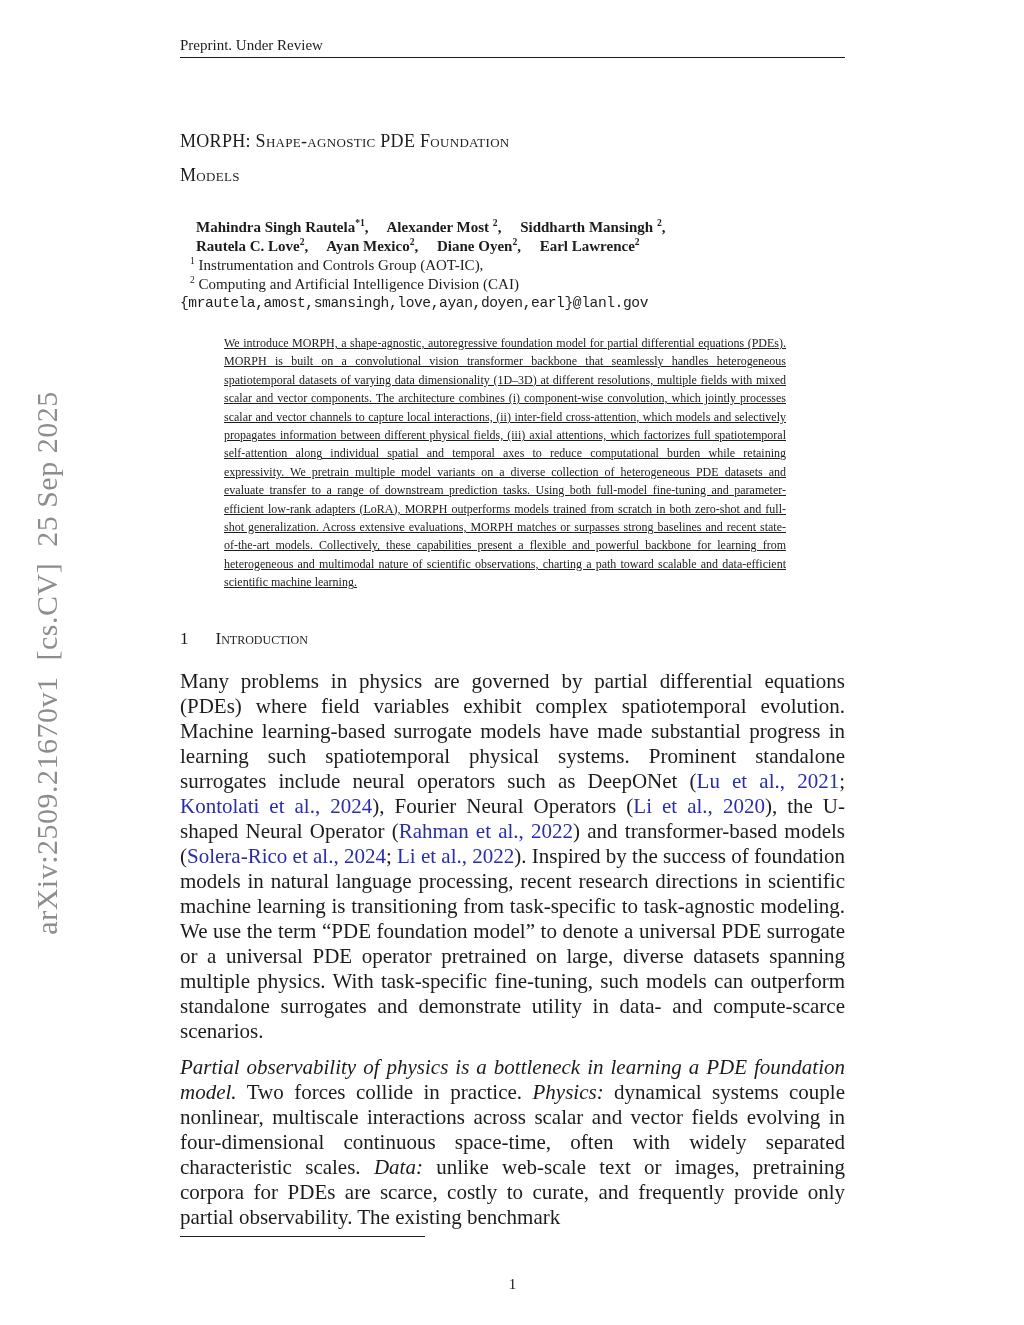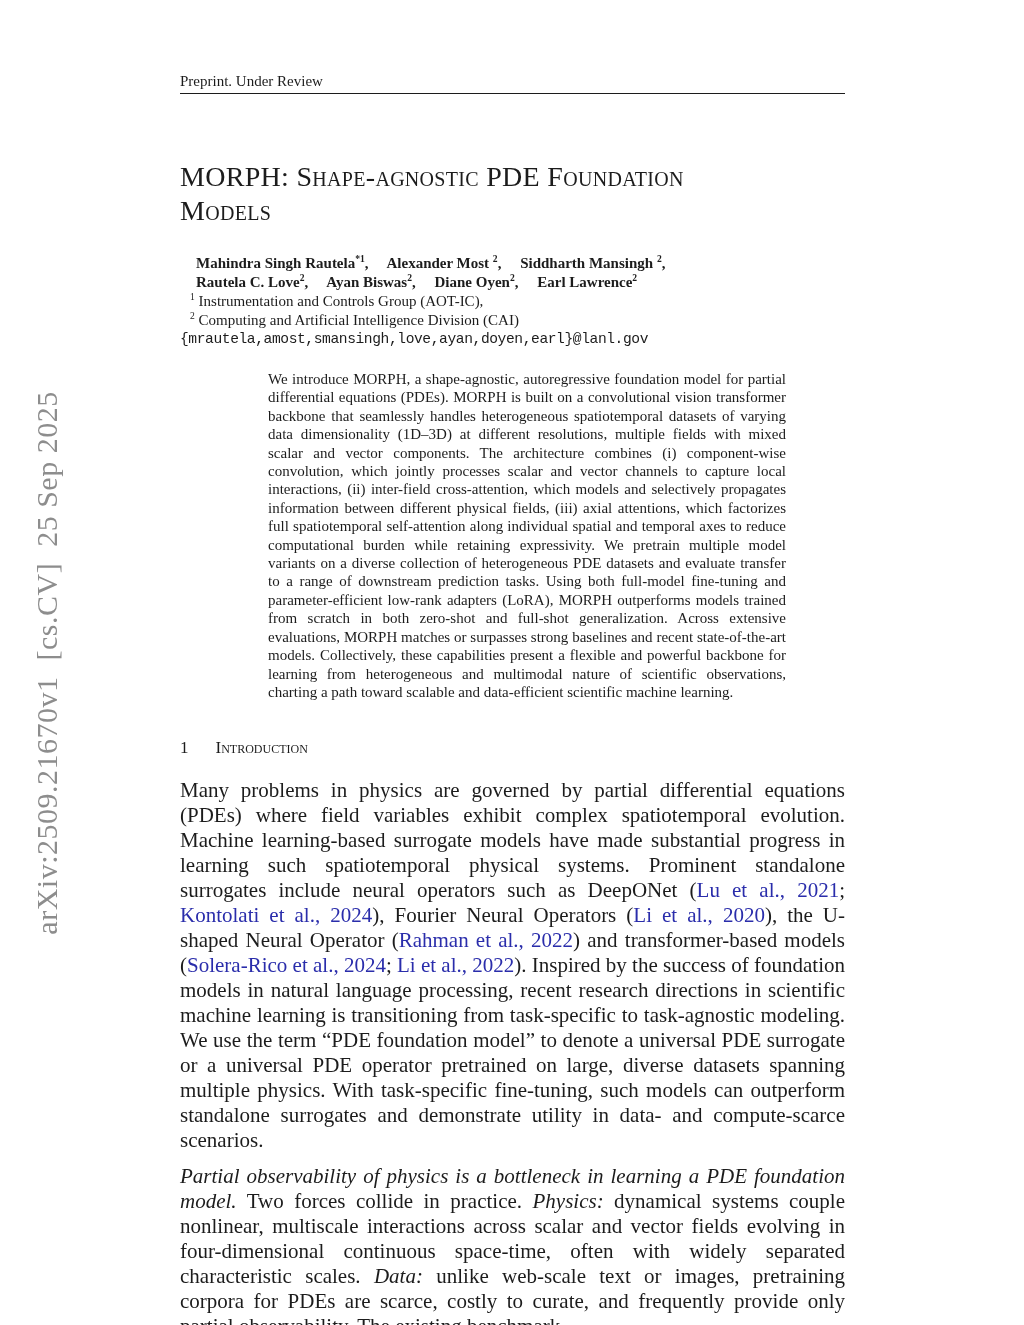--- a/index.html
+++ b/index.html
@@ -22,34 +22,34 @@
     white-space: pre;
     letter-spacing: 0.5px;
   }
   .content {
     position: absolute;
     left: 180px;
     top: 0;
     width: 665px;
   }
   .running-header {
-    padding-top: 72px;
+    padding-top: 36px;
     font-size: 15px;
     line-height: 18px;
   }
   .header-rule {
     border: none;
     border-top: 1.6px solid #1c1c1c;
     margin: 3px 0 0 0;
   }
   .title {
     margin: 66px 0 0 0;
     font-weight: normal;
     font-variant: small-caps;
-    font-size: 28px;
+    font-size: 18px;
     line-height: 34px;
     letter-spacing: 0.3px;
     white-space: pre-line;
   }
   .authors {
     margin-top: 26px;
     font-size: 15px;
     line-height: 19px;
   }
   .author-line { padding-left: 16px; }
@@ -61,25 +61,26 @@
   }
   .abstract-heading {
     margin-top: 76px;
     text-align: center;
     font-variant: small-caps;
     font-size: 16.5px;
     line-height: 20px;
     letter-spacing: 0.8px;
   }
   .abstract-text {
-    margin: 21px 59px 0 88px;
-    font-size: 15px;
+    margin: 21px 59px 0 44px;
+    font-size: 12px;
     line-height: 18.4px;
     text-align: justify;
     hyphens: auto;
+    text-decoration: underline;
   }
   .section-heading {
     margin: 36px 0 0 0;
     font-size: 17px;
     line-height: 21px;
     font-weight: normal;
     font-variant: small-caps;
   }
   .sec-num { margin-right: 27px; font-variant: normal; }
   .body-par {
@@ -128,21 +129,21 @@
   <div class="content">
 
     <div class="running-header">Preprint. Under Review</div>
     <hr class="header-rule">
 
     <h1 class="title">MORPH: Shape-agnostic PDE Foundation
 Models</h1>
 
     <div class="authors">
       <div class="author-line"><span class="seg-b">Mahindra Singh Rautela</span><span class="seg-bsup">*1</span><span class="seg-b">,   Alexander Most </span><span class="seg-bsup">2</span><span class="seg-b">,   Siddharth Mansingh </span><span class="seg-bsup">2</span><span class="seg-b">,</span></div>
-      <div class="author-line"><span class="seg-b">Rautela C. Love</span><span class="seg-bsup">2</span><span class="seg-b">,   Ayan Biswas</span><span class="seg-bsup">2</span><span class="seg-b">,   Diane Oyen</span><span class="seg-bsup">2</span><span class="seg-b">,   Earl Lawrence</span><span class="seg-bsup">2</span></div>
+      <div class="author-line"><span class="seg-b">Rautela C. Love</span><span class="seg-bsup">2</span><span class="seg-b">,   Ayan Mexico</span><span class="seg-bsup">2</span><span class="seg-b">,   Diane Oyen</span><span class="seg-bsup">2</span><span class="seg-b">,   Earl Lawrence</span><span class="seg-bsup">2</span></div>
       <div class="affil-line"><span class="seg-sup">1</span><span> Instrumentation and Controls Group (AOT-IC),</span></div>
       <div class="affil-line"><span class="seg-sup">2</span><span> Computing and Artificial Intelligence Division (CAI)</span></div>
       <div class="emails-line">{mrautela,amost,smansingh,love,ayan,doyen,earl}@lanl.gov</div>
     </div>
 
     <p class="abstract-text">We introduce MORPH, a shape-agnostic, autoregressive foundation model for partial differential equations (PDEs). MORPH is built on a convolutional vision transformer backbone that seamlessly handles heterogeneous spatiotemporal datasets of varying data dimensionality (1D–3D) at different resolutions, multiple fields with mixed scalar and vector components. The architecture combines (i) component-wise convolution, which jointly processes scalar and vector channels to capture local interactions, (ii) inter-field cross-attention, which models and selectively propagates information between different physical fields, (iii) axial attentions, which factorizes full spatiotemporal self-attention along individual spatial and temporal axes to reduce computational burden while retaining expressivity. We pretrain multiple model variants on a diverse collection of heterogeneous PDE datasets and evaluate transfer to a range of downstream prediction tasks. Using both full-model fine-tuning and parameter-efficient low-rank adapters (LoRA), MORPH outperforms models trained from scratch in both zero-shot and full-shot generalization. Across extensive evaluations, MORPH matches or surpasses strong baselines and recent state-of-the-art models. Collectively, these capabilities present a flexible and powerful backbone for learning from heterogeneous and multimodal nature of scientific observations, charting a path toward scalable and data-efficient scientific machine learning.</p>
 
     <h2 class="section-heading"><span class="sec-num">1</span><span>Introduction</span></h2>
 
     <p class="body-par"><span>Many problems in physics are governed by partial differential equations (PDEs) where field variables exhibit complex spatiotemporal evolution. Machine learning-based surrogate models have made substantial progress in learning such spatiotemporal physical systems. Prominent standalone surrogates include neural operators such as DeepONet (</span><span class="seg-cite">Lu et al., 2021</span><span>; </span><span class="seg-cite">Kontolati et al., 2024</span><span>), Fourier Neural Operators (</span><span class="seg-cite">Li et al., 2020</span><span>), the U-shaped Neural Operator (</span><span class="seg-cite">Rahman et al., 2022</span><span>) and transformer-based models (</span><span class="seg-cite">Solera-Rico et al., 2024</span><span>; </span><span class="seg-cite">Li et al., 2022</span><span>). Inspired by the success of foundation models in natural language processing, recent research directions in scientific machine learning is transitioning from task-specific to task-agnostic modeling. We use the term “PDE foundation model” to denote a universal PDE surrogate or a universal PDE operator pretrained on large, diverse datasets spanning multiple physics. With task-specific fine-tuning, such models can outperform standalone surrogates and demonstrate utility in data- and compute-scarce scenarios.</span></p>

